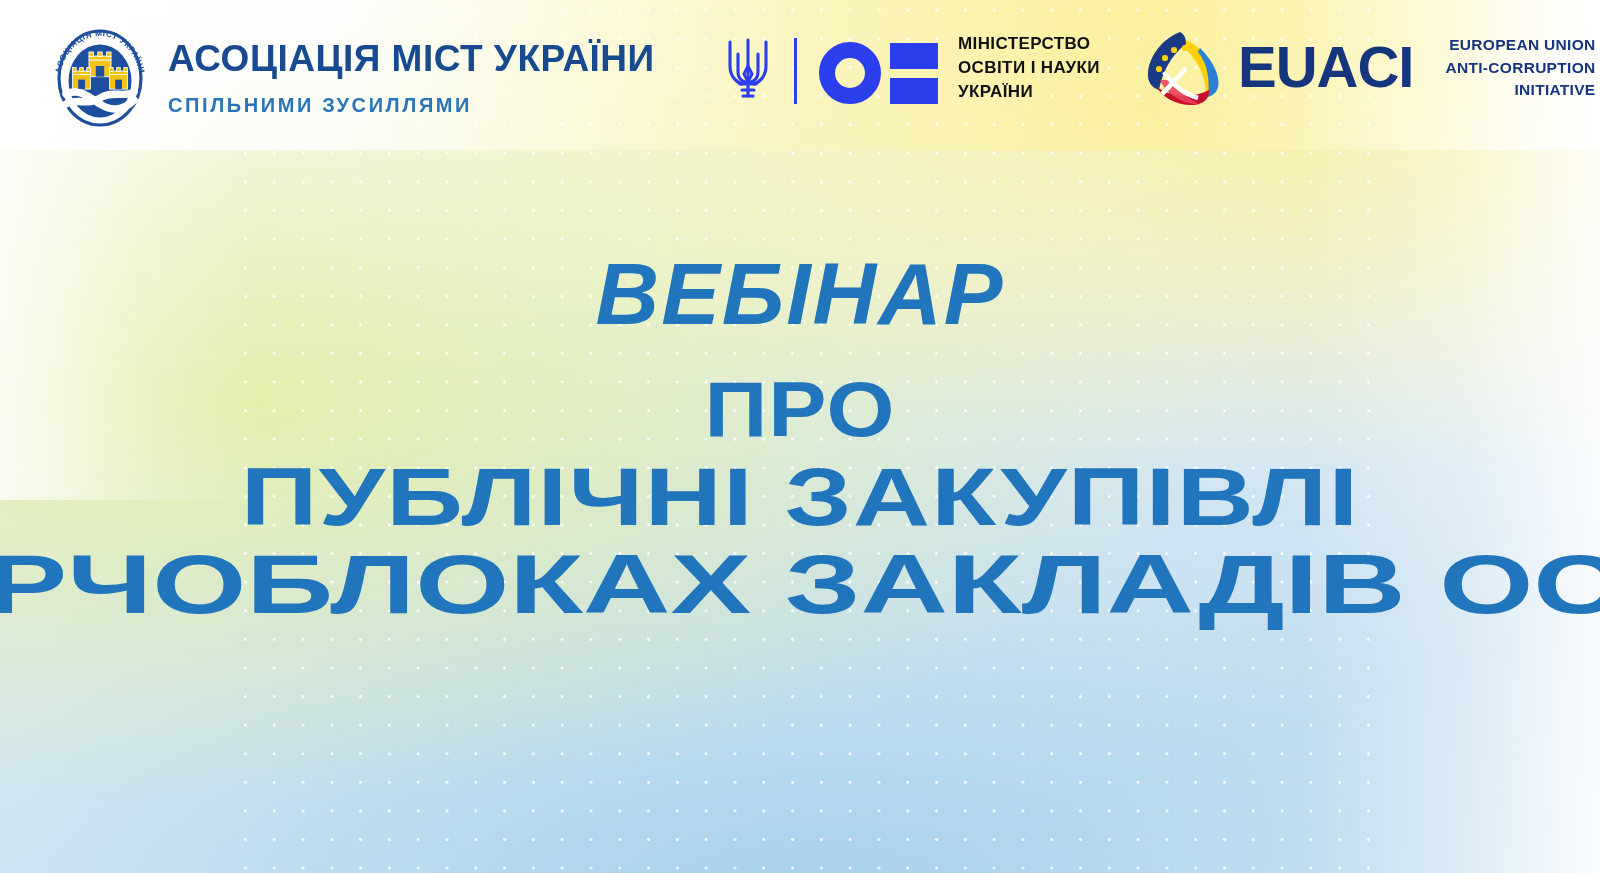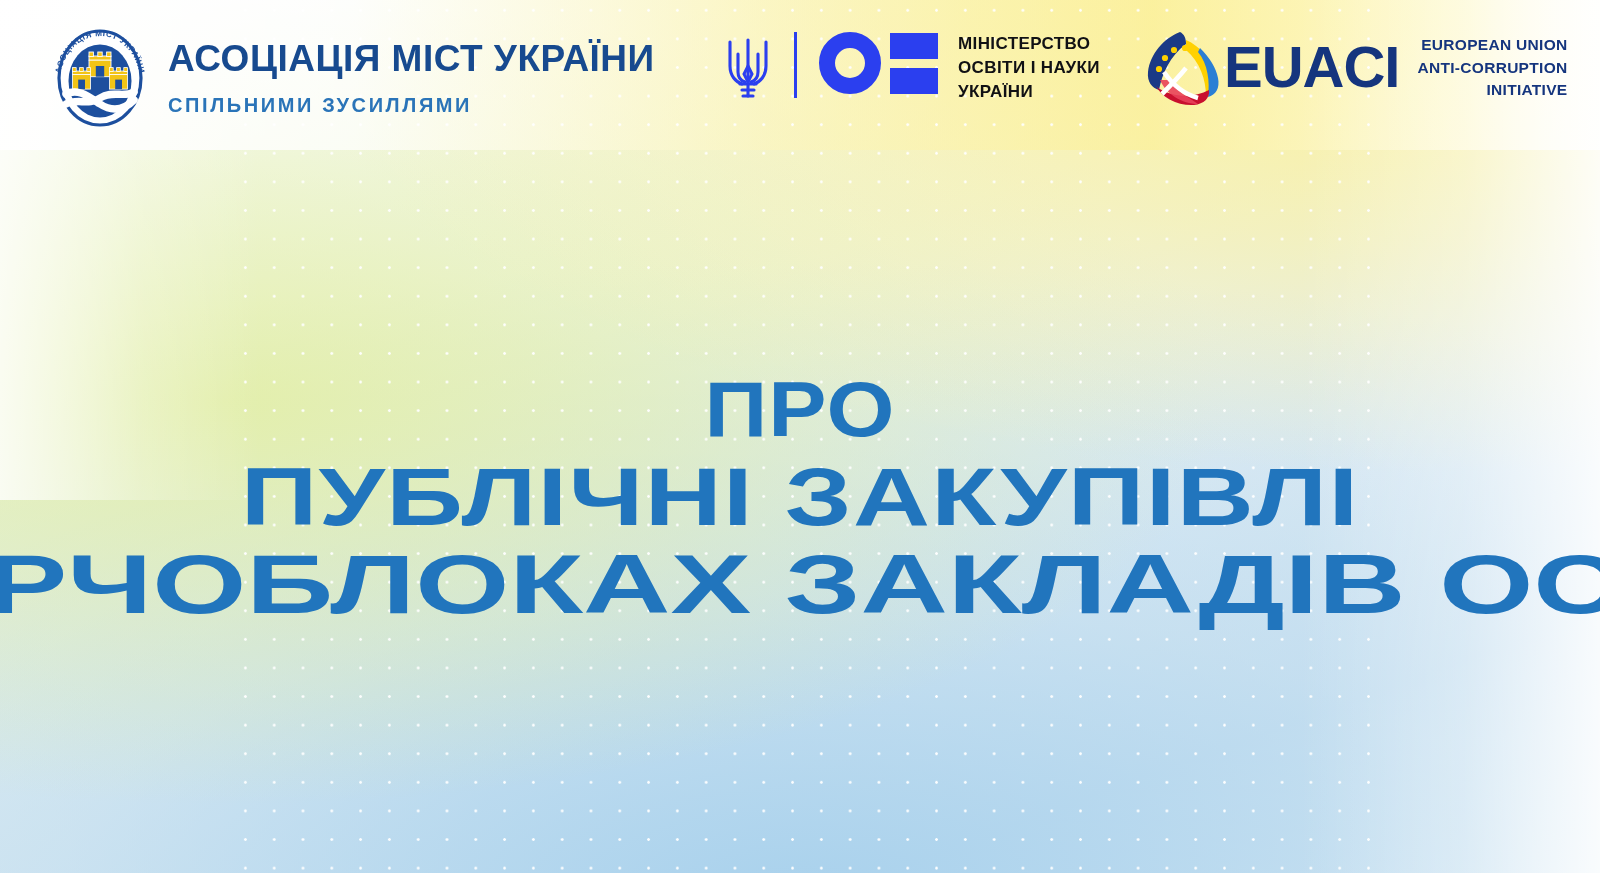--- a/index.html
+++ b/index.html
@@ -50,37 +50,37 @@
   .amu-title{
     font-size:37px;font-weight:bold;color:#174a8f;letter-spacing:0.5px;line-height:1.05;
     white-space:nowrap;
   }
   .amu-sub{
     font-size:20px;font-weight:bold;color:#2a74b8;letter-spacing:2.6px;line-height:1.1;
     margin-top:15px;white-space:nowrap;
   }
 
   
-  .mon{position:absolute;left:722px;top:32px;display:flex;align-items:flex-start;gap:0px;}
+  .mon{position:absolute;left:722px;top:32px;display:flex;align-items:flex-end;gap:0px;}
   .mon-trident{width:52px;height:72px;flex:0 0 auto;}
   .mon-divider{width:3px;height:66px;background:#2b3fef;margin:0 22px 0 20px;flex:0 0 auto;}
   .mon-mark{display:flex;align-items:center;gap:9px;flex:0 0 auto;}
   .mon-ring{
     width:62px;height:62px;border-radius:50%;
     border:16px solid #2b3fef;box-sizing:border-box;
   }
   .mon-bars{display:flex;flex-direction:column;gap:9px;}
   .mon-bar{width:48px;height:26px;background:#2b3fef;}
   .mon-text{
     margin-left:20px;font-size:17px;font-weight:bold;color:#111114;
     letter-spacing:0.4px;line-height:1.42;white-space:nowrap;
   }
 
   
-  .euaci{position:absolute;left:1140px;top:28px;display:flex;align-items:center;}
+  .euaci{position:absolute;left:1140px;top:28px;display:flex;align-items:center;gap:14px;}
   .euaci-emblem{width:84px;height:80px;flex:0 0 auto;}
   .euaci-word{
     font-size:58px;font-weight:bold;color:#15357e;letter-spacing:-1px;line-height:1;
     margin-bottom:2px;
   }
   .euaci-text{
     margin-left:18px;font-size:15.5px;font-weight:bold;color:#15357e;
     letter-spacing:0.3px;line-height:1.48;white-space:nowrap;text-align:right;
   }
 
@@ -221,18 +221,19 @@
       </div>
       <div class="euaci-word">EUACI</div>
       <div class="euaci-text" style="white-space:pre;">EUROPEAN UNION
 ANTI-CORRUPTION
 INITIATIVE</div>
     </div>
 
   </div>
 
   <div class="headline">
+    <div class="webinar">ВЕБІНАР</div>
     <div class="line line-pro">ПРО</div>
     <div class="line line-2">ПУБЛІЧНІ ЗАКУПІВЛІ</div>
     <div class="line line-3">В ХАРЧОБЛОКАХ ЗАКЛАДІВ ОСВІТИ</div>
   </div>
 
 </div>
 
 </body></html>

